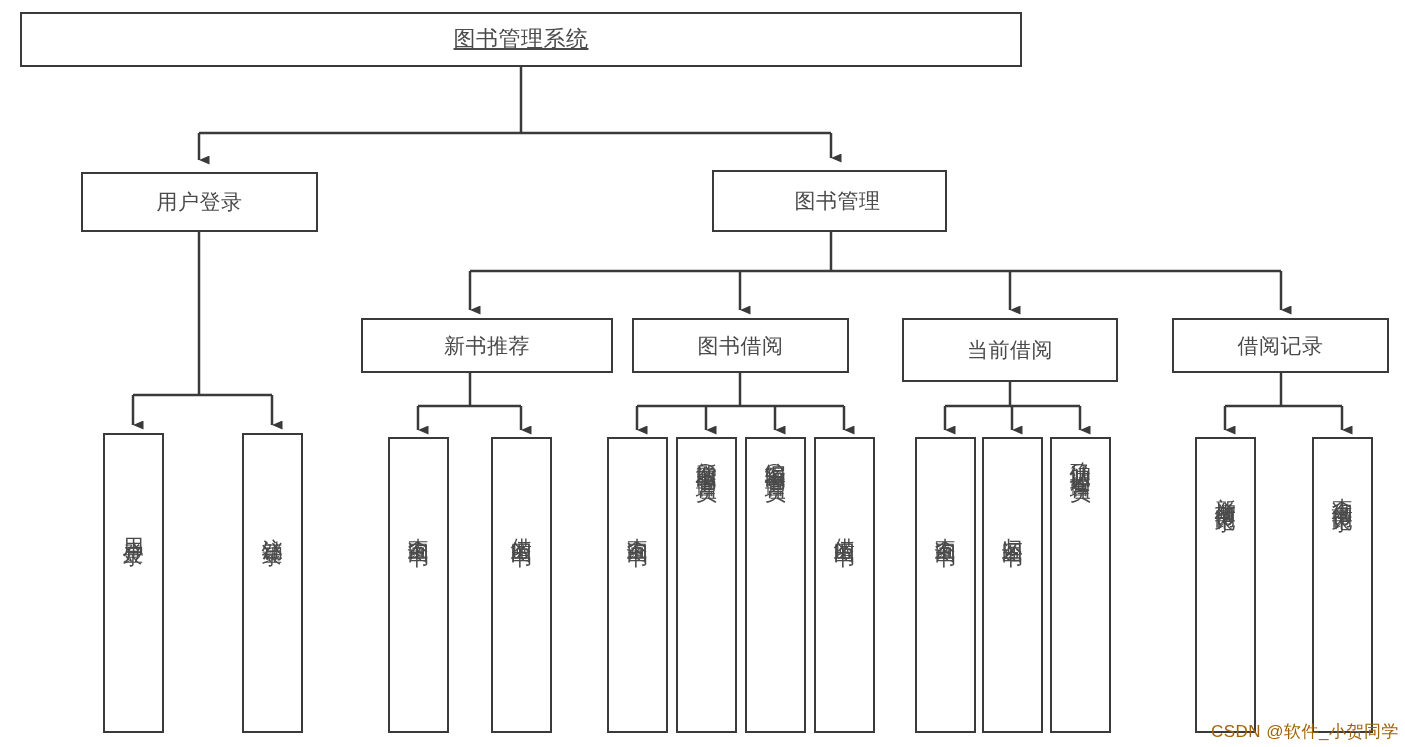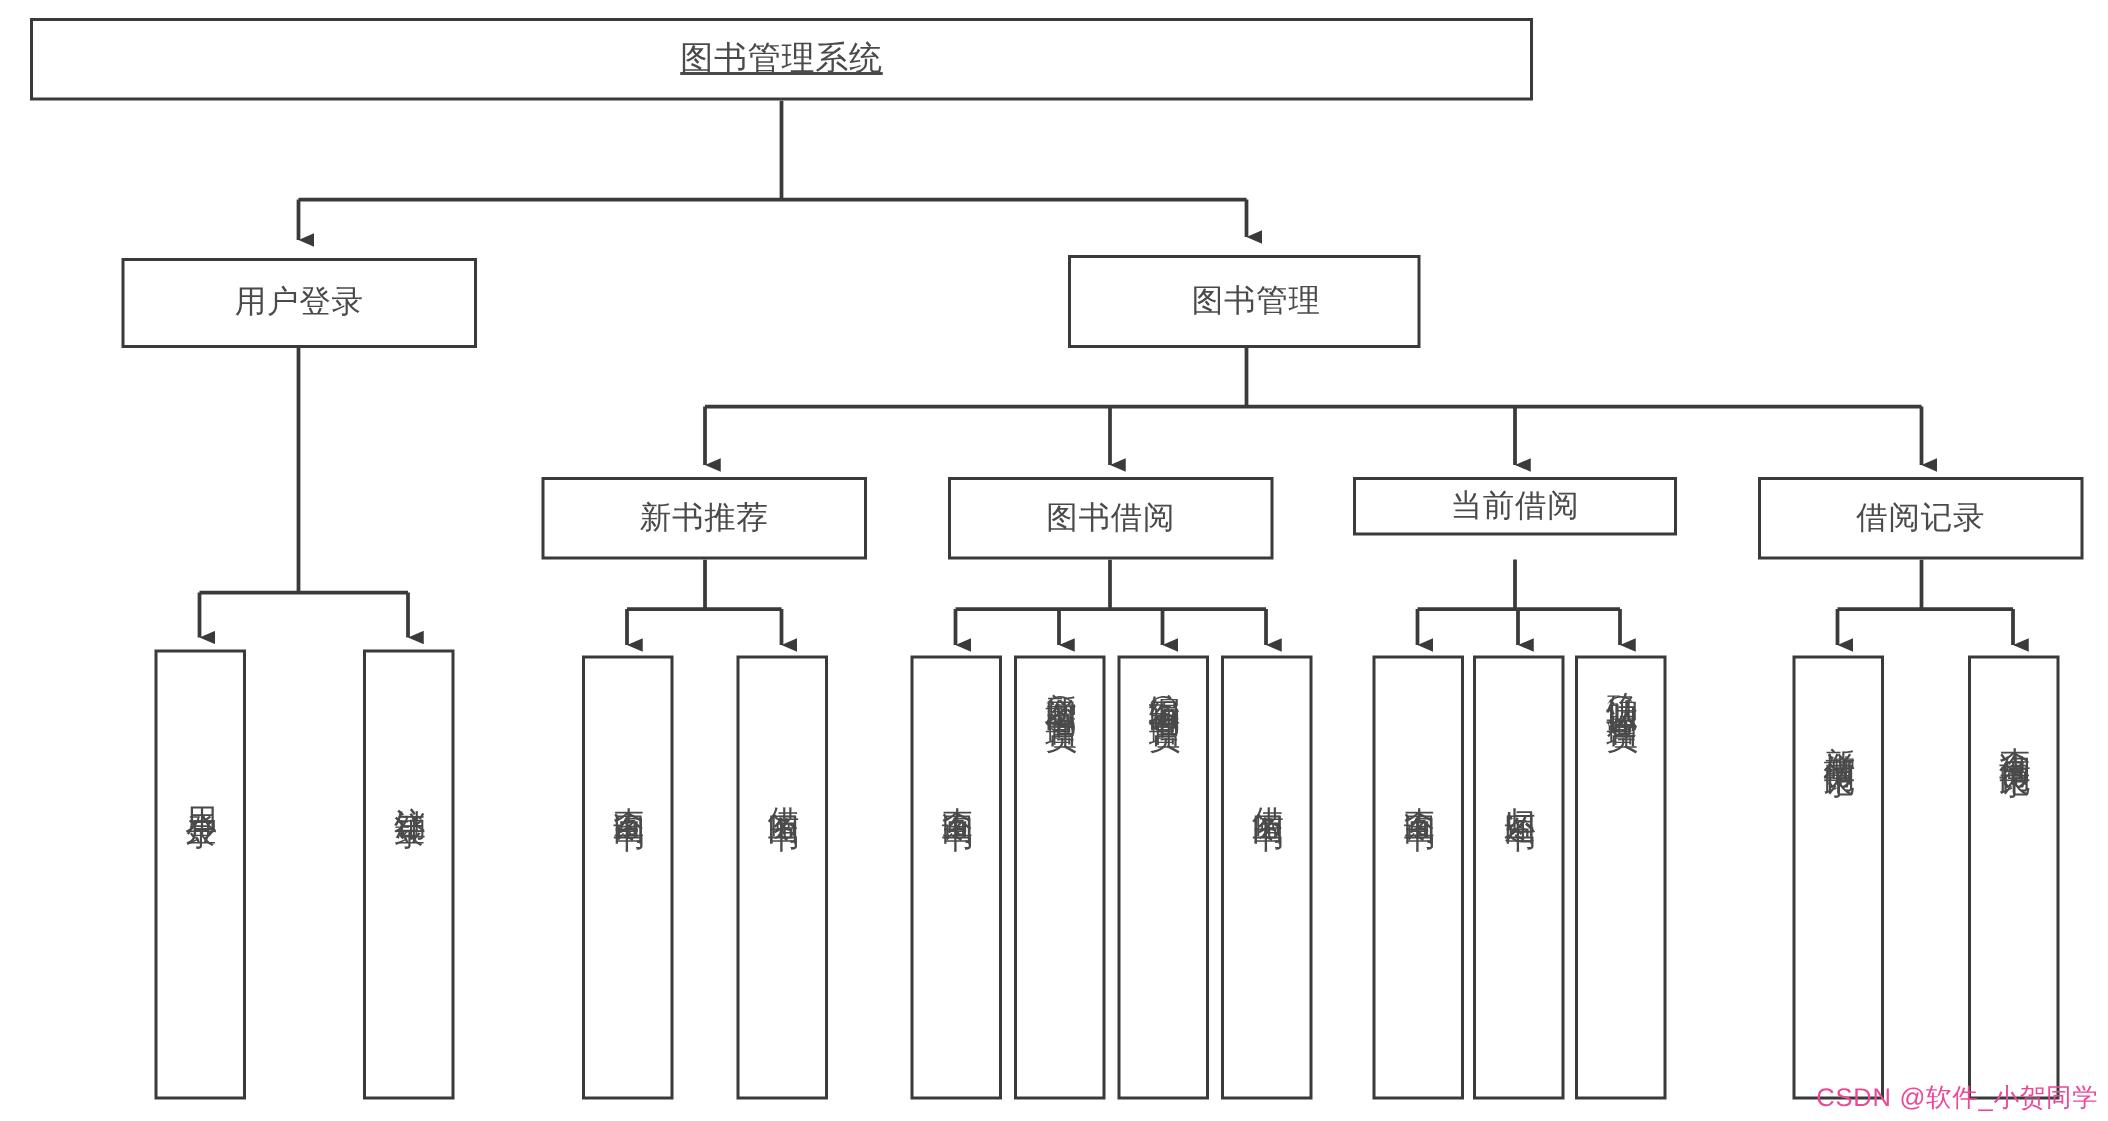--- a/index.html
+++ b/index.html
@@ -57,21 +57,21 @@
     letter-spacing: 3px;
     color: #4a4a4a;
     white-space: nowrap;
     display: block;
   }
   .watermark {
     position: absolute;
     right: 6px;
     bottom: 4px;
     font-size: 17px;
-    color: #ec4899;
+    color: #a16207;
     letter-spacing: 0.5px;
     white-space: nowrap;
   }
 </style>
 </head>
 <body>
 
 <div id="canvas">
 
   <svg id="wires" viewBox="0 0 1405 747">
@@ -130,27 +130,27 @@
     <span>图书管理系统</span>
   </div>
 
   <div class="node horiz" style="left:81px; top:172px; width:237px; height:60px;">
     <span>用户登录</span>
   </div>
   <div class="node horiz" style="left:712px; top:170px; width:235px; height:62px;padding-left:16px;">
     <span>图书管理</span>
   </div>
 
-  <div class="node horiz" style="left:361px; top:318px; width:217px; height:55px;">
+  <div class="node horiz" style="left:361px; top:318px; width:252px; height:55px;">
     <span>新书推荐</span>
   </div>
   <div class="node horiz" style="left:632px; top:318px; width:217px; height:55px;">
     <span>图书借阅</span>
   </div>
-  <div class="node horiz" style="left:902px; top:318px; width:216px; height:39px;">
+  <div class="node horiz" style="left:902px; top:318px; width:216px; height:64px;">
     <span>当前借阅</span>
   </div>
   <div class="node horiz" style="left:1172px; top:318px; width:217px; height:55px;">
     <span>借阅记录</span>
   </div>
 
   <div class="node leaf" style="left:103px; top:433px; width:61px; height:300px;">
     <span class="vtext" style="margin-top:82px;">用户登录</span>
   </div>
   <div class="node leaf" style="left:242px; top:433px; width:61px; height:300px;">

